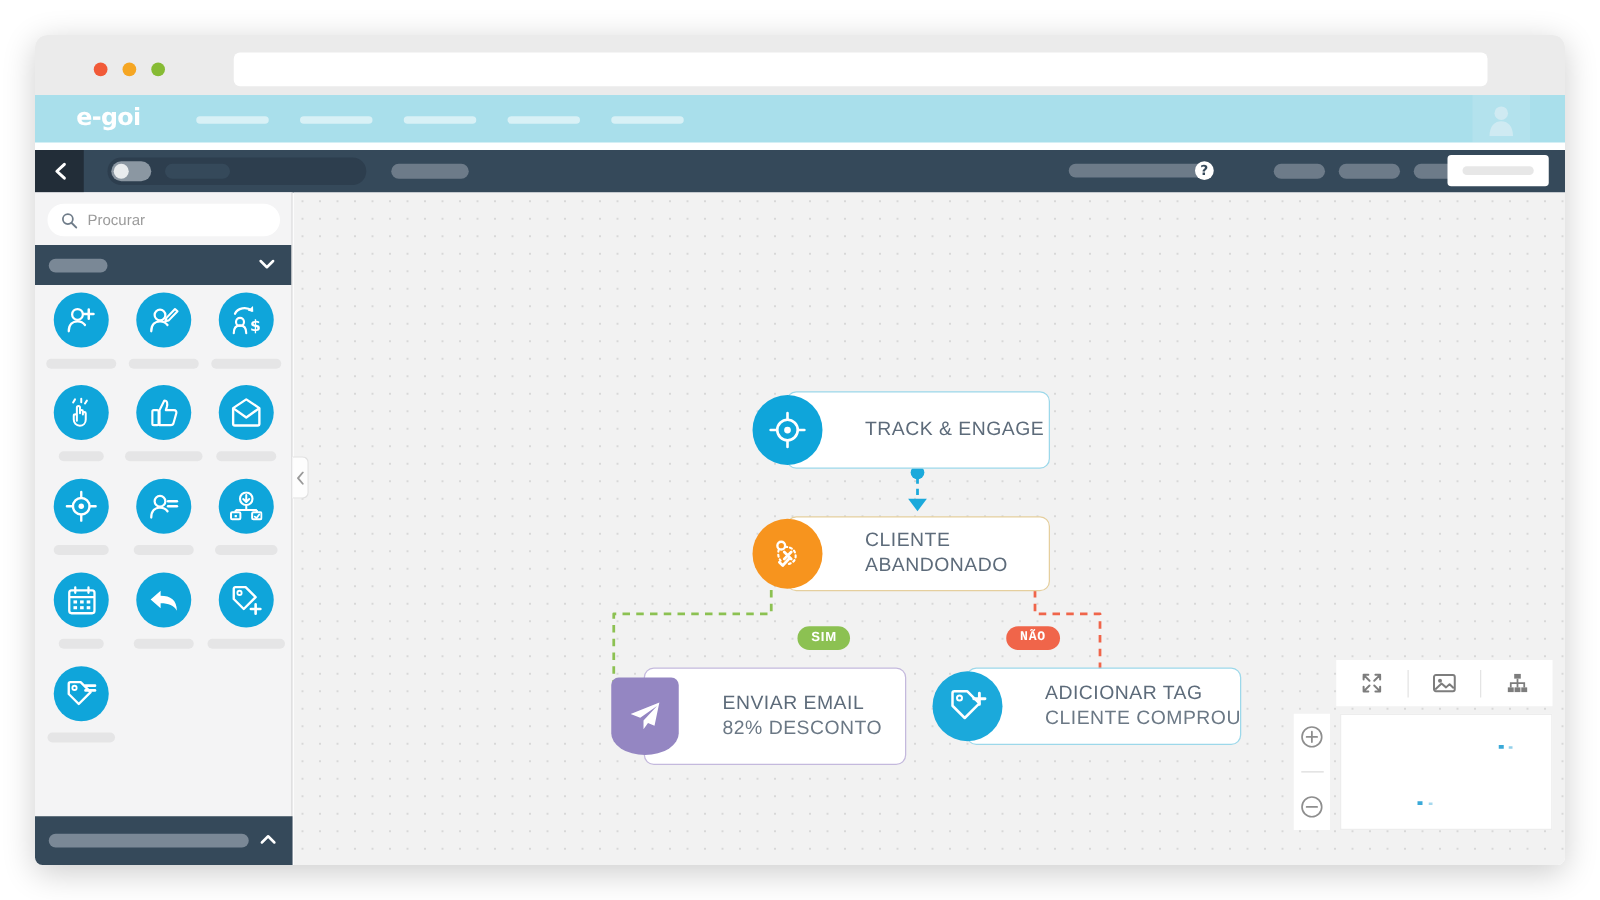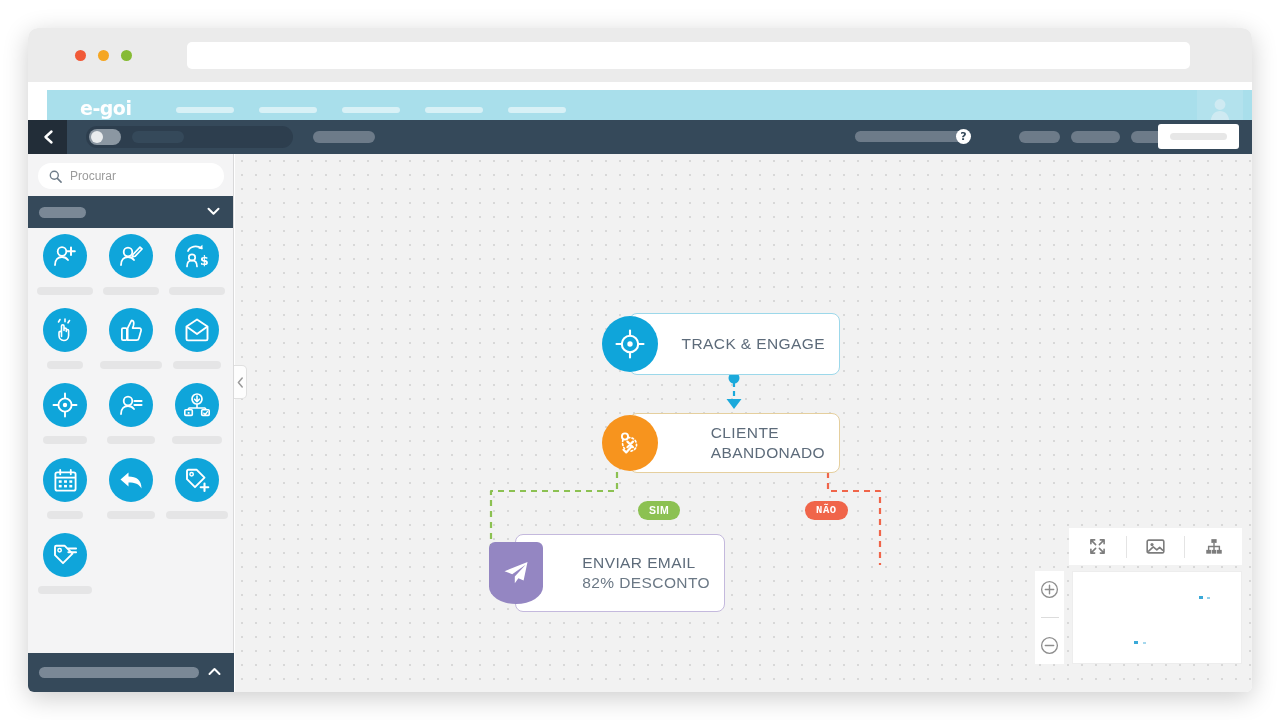--- a/index.html
+++ b/index.html
@@ -35,24 +35,23 @@
   .traffic.amber { left: 70px;  background: #f5a623; }
   .traffic.green { left: 93px;  background: #86bb34; }
   #url-bar {
     position: absolute; left: 159px; top: 14px;
     width: 1003px; height: 27px;
     background: #ffffff; border-radius: 5px;
   }
 
   
   #brand-bar {
-    position: absolute; left: 0; top: 62px;
+    position: absolute; left: 0; top: 48px;
     width: 100%; height: 38px;
     background: #a9dfeb;
-    margin-left: 19px;
   }
   #brand-logo {
     position: absolute; left: 33px; top: 7px;
     color: #ffffff; font-size: 19px; font-weight: bold;
     letter-spacing: -0.5px;
     font-family: "DejaVu Sans", sans-serif;
   }
   .brand-ph {
     position: absolute; top: 17px; height: 6px;
     background: rgba(255,255,255,0.55); border-radius: 3px;
@@ -204,21 +203,20 @@
   }
   #canvas-svg { position: absolute; left: 0; top: 0; }
 
   
   .node {
     position: absolute;
     background: #ffffff;
     border-radius: 8px;
     display: flex; align-items: center;
     z-index: 3;
-    justify-content: flex-end;
   }
   .node-text { padding-left: 62px; padding-right: 14px; }
   .node-line {
     color: #5d6b7a; font-size: 15.5px; letter-spacing: 0.4px;
     line-height: 20px; white-space: nowrap;
   }
   .node-line.sub { color: #6b7885; }
 
   .node-badge {
     position: absolute; left: -28px; top: 50%;
@@ -550,20 +548,33 @@
         <svg width="30" height="30" viewBox="0 0 30 30">
           <path d="M26.5 4 L3.5 13.2 L11.2 16.2 L24.6 6.8 L13.8 18.4 L13.8 25.3 L17.4 20.3 L22.6 22.6 Z" fill="#ffffff"></path>
         </svg>
       </div>
       <div class="node-text">
         <div class="node-line">ENVIAR EMAIL</div>
         <div class="node-line sub">82% DESCONTO</div>
       </div>
     </div>
 
+    <div class="node" style="left:538px;top:380px;width:220px;height:62px;border:1.6px solid #9cd8ea;">
+      <div class="node-badge" style="background:#1ba9db;">
+        <svg width="32" height="32" viewBox="0 0 32 32">
+          <path d="M4 15.6 L4 5.4 C4 4.6 4.7 3.9 5.5 3.9 L15.7 3.9 L25.5 13.7 L13.8 25.4 Z" fill="none" stroke="#fff" stroke-width="2" stroke-linejoin="round"></path>
+          <circle cx="9.6" cy="9.3" r="2" fill="none" stroke="#fff" stroke-width="1.6"></circle>
+          <path d="M25.5 5.5 V14.5 M21 10 H30" stroke="#fff" stroke-width="2.3" stroke-linecap="round"></path>
+        </svg>
+      </div>
+      <div class="node-text">
+        <div class="node-line">ADICIONAR TAG</div>
+        <div class="node-line sub">CLIENTE COMPROU</div>
+      </div>
+    </div>
 
     <div id="mini-toolbar">
       <div class="mini-tool">
         <svg width="17" height="17" viewBox="0 0 18 18">
           <path d="M2 2 L7 7 M2 2 V6 M2 2 H6" fill="none" stroke="#7d7d7d" stroke-width="1.7" stroke-linecap="round"></path>
           <path d="M16 2 L11 7 M16 2 V6 M16 2 H12" fill="none" stroke="#7d7d7d" stroke-width="1.7" stroke-linecap="round"></path>
           <path d="M2 16 L7 11 M2 16 V12 M2 16 H6" fill="none" stroke="#7d7d7d" stroke-width="1.7" stroke-linecap="round"></path>
           <path d="M16 16 L11 11 M16 16 V12 M16 16 H12" fill="none" stroke="#7d7d7d" stroke-width="1.7" stroke-linecap="round"></path>
         </svg>
       </div>

